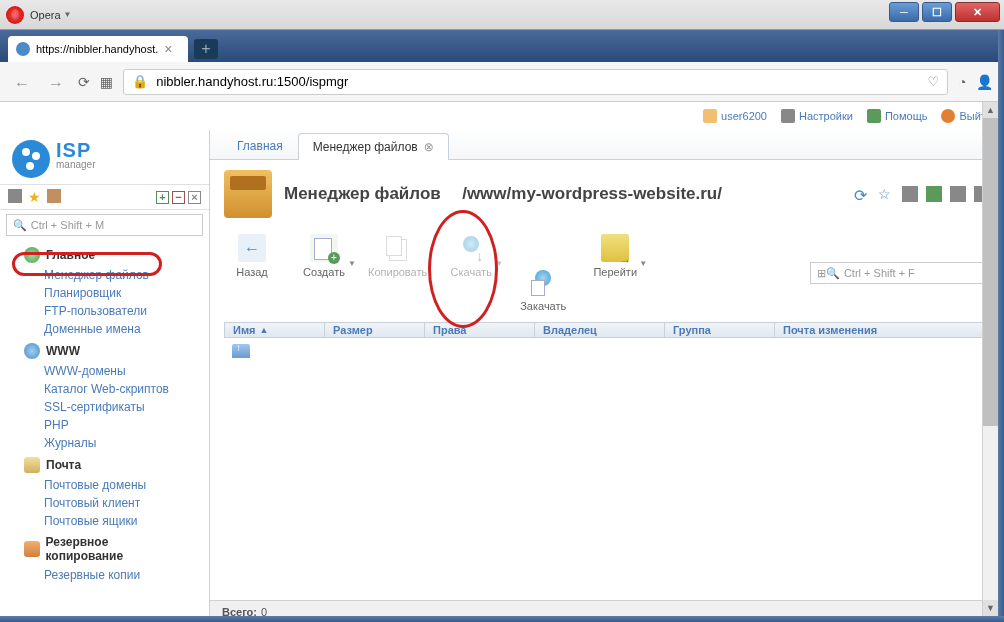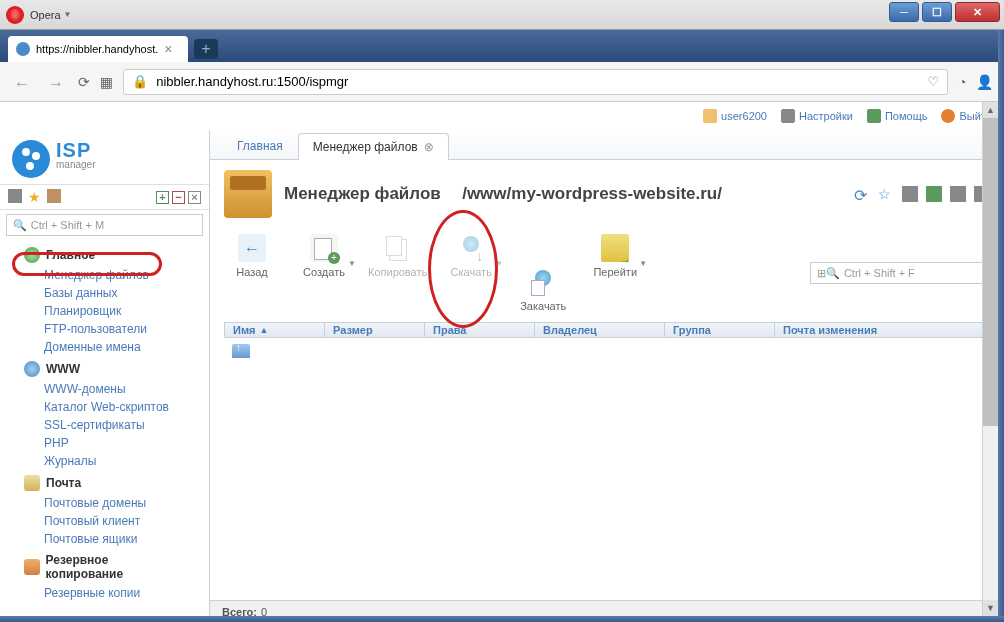--- a/index.html
+++ b/index.html
@@ -237,21 +237,20 @@
         <span class="mag">🔍</span>
         <span>Ctrl + Shift + M</span>
       </div>
       <div class="nav-tree" id="nav-tree">
           <div class="nav-group">
             <div class="nav-head">
               <span class="nav-head-icon nhi-main"></span>
               <span>Главное</span>
             </div>
             <div class="nav-item active">Менеджер файлов</div>
-            <div class="nav-item">Базы данных</div>
             <div class="nav-item">Планировщик</div>
             <div class="nav-item">FTP-пользователи</div>
             <div class="nav-item">Доменные имена</div>
           </div>
           <div class="nav-group">
             <div class="nav-head">
               <span class="nav-head-icon nhi-www"></span>
               <span>WWW</span>
             </div>
             <div class="nav-item">WWW-домены</div>

